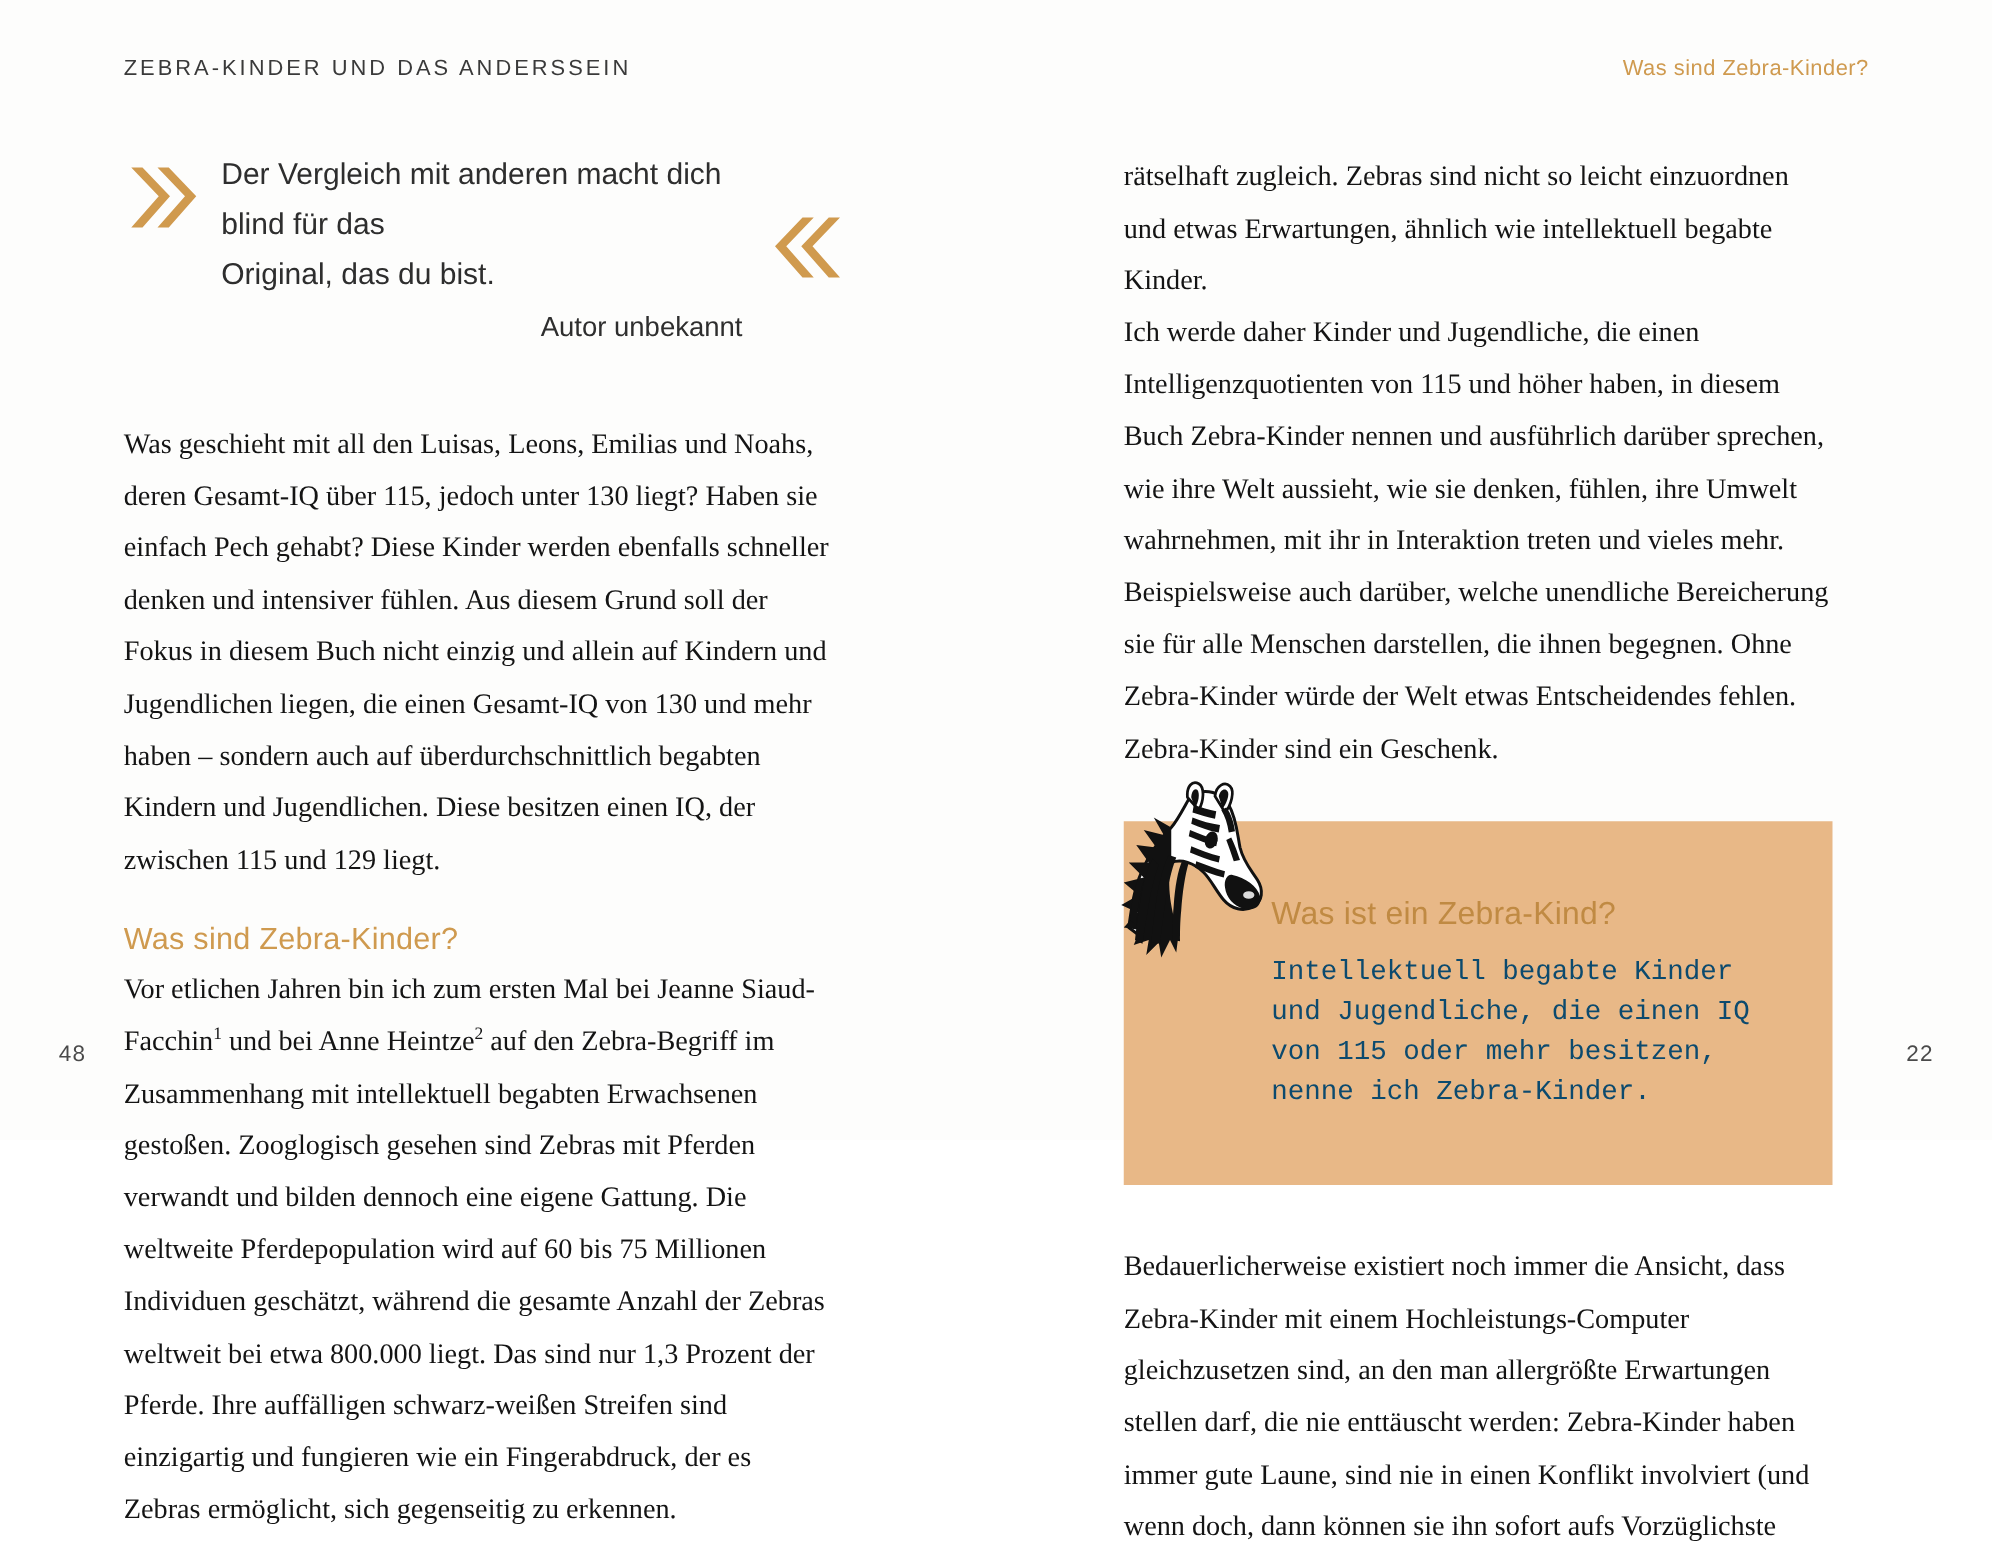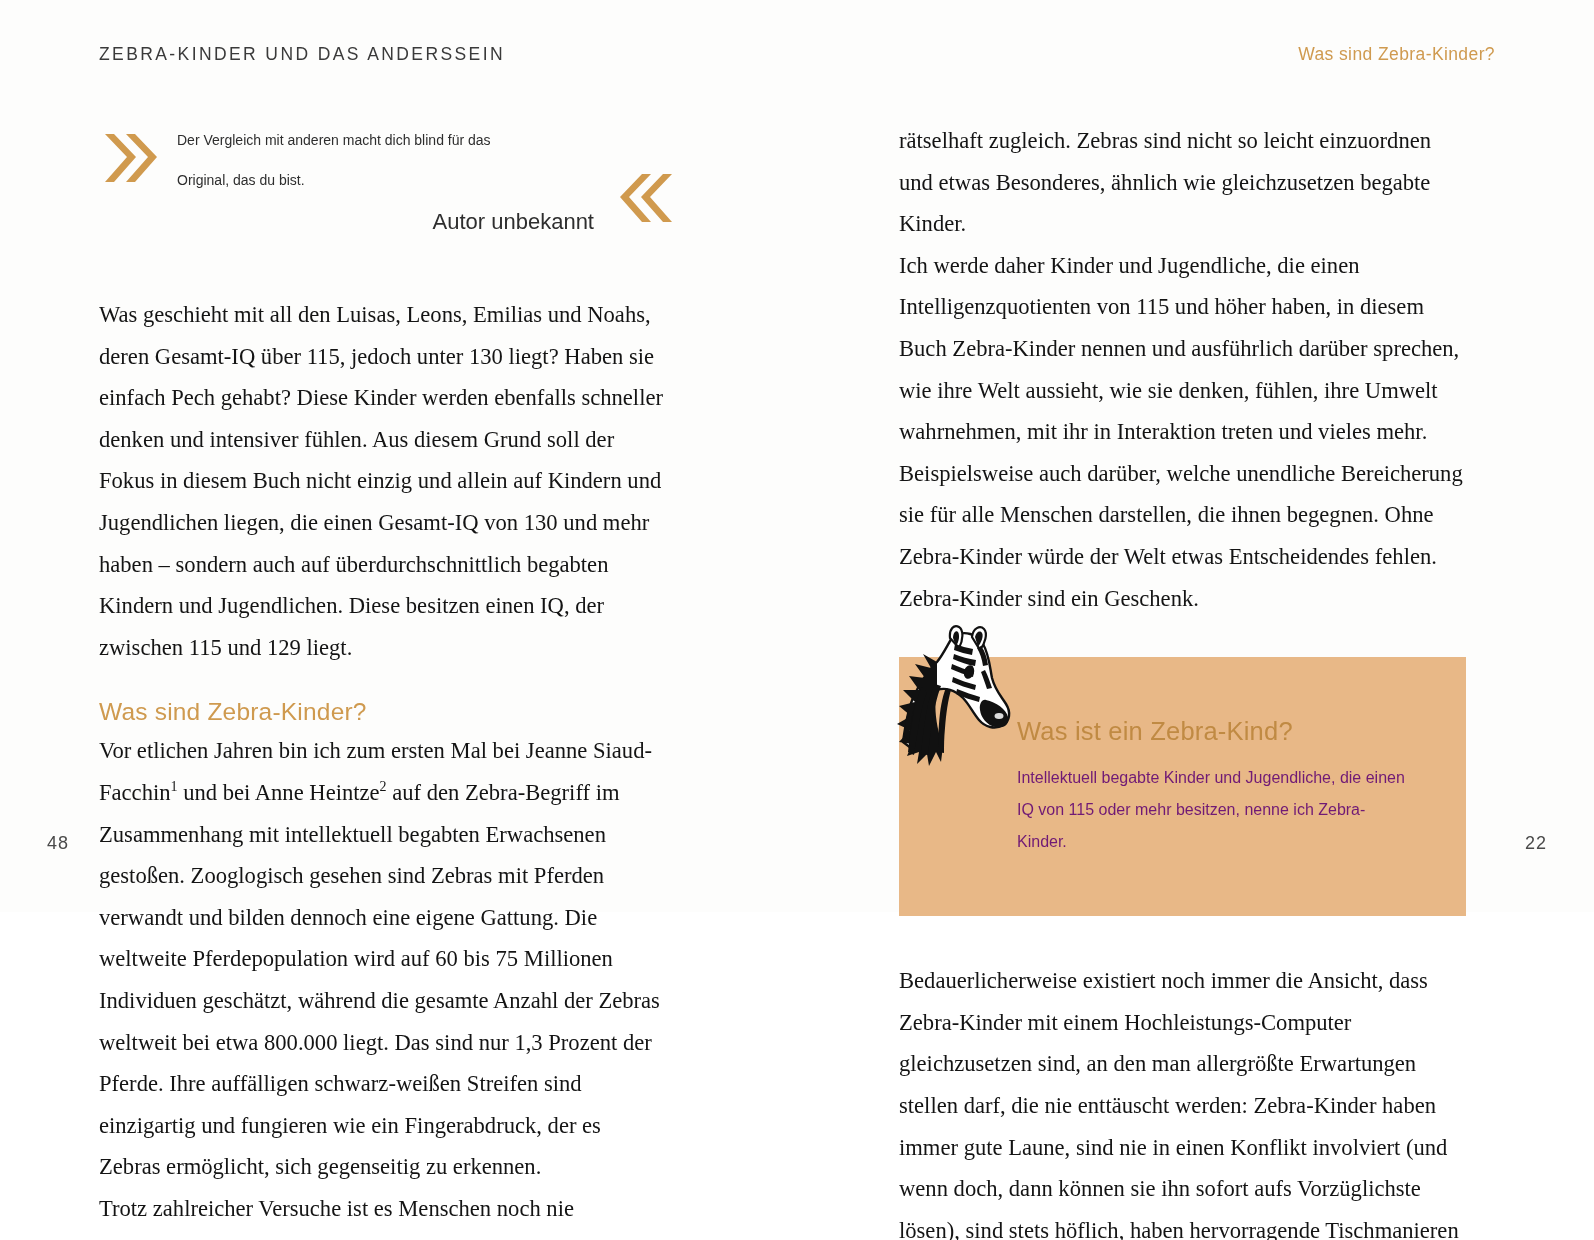--- a/index.html
+++ b/index.html
@@ -82,21 +82,21 @@
     position: absolute;
     right: -10px;
     top: 48px;
     width: 62px;
     height: 62px;
   }
   .pullquote-text {
     margin-left: 78px;
     margin-right: 72px;
     font-family: "Liberation Sans", sans-serif;
-    font-size: 14px;
+    font-size: 24px;
     line-height: 40px;
     color: #2e2e2e;
   }
   .pullquote-attrib {
     margin-left: 78px;
     margin-right: 72px;
     text-align: right;
     font-family: "Liberation Sans", sans-serif;
     font-size: 22px;
     line-height: 40px;
@@ -145,24 +145,24 @@
   .callout-title {
     margin: 0 0 16px 0;
     font-family: "Liberation Sans", sans-serif;
     font-size: 25.5px;
     font-weight: 400;
     color: #c08a43;
     letter-spacing: 0.2px;
   }
   .callout-body {
     margin: 0;
-    font-family: Liberation Sans, sans-serif;
-    font-size: 16px;
+    font-family: Liberation Mono, monospace;
+    font-size: 22px;
     line-height: 32px;
-    color: #701a75;
+    color: #0c4a6e;
   }
   .zebra-illustration {
     position: absolute;
     left: -6px;
     top: -33px;
     width: 128px;
     height: 146px;
     pointer-events: none;
   }
 </style>
@@ -198,21 +198,21 @@
 
     <h2 class="section-heading">Was sind Zebra-Kinder?</h2>
 
     <p class="body"><span>Vor etlichen Jahren bin ich zum ersten Mal bei Jeanne Siaud-Facchin</span><sup>1</sup><span> und bei Anne Heintze</span><sup>2</sup><span> auf den Zebra-Begriff im Zusammenhang mit intellektuell begabten Erwachsenen gestoßen. Zooglogisch gesehen sind Zebras mit Pferden verwandt und bilden dennoch eine eigene Gattung. Die weltweite Pferdepopulation wird auf 60 bis 75 Millionen Individuen geschätzt, während die gesamte Anzahl der Zebras weltweit bei etwa 800.000 liegt. Das sind nur 1,3 Prozent der Pferde. Ihre auffälligen schwarz-weißen Streifen sind einzigartig und fungieren wie ein Fingerabdruck, der es Zebras ermöglicht, sich gegenseitig zu erkennen.</span></p>
 
     <p class="body">Trotz zahlreicher Versuche ist es Menschen noch nie gelungen, Zebras dauerhaft zu zähmen. Lange Zeit war auch unklar, wozu die Streifen dienen. Frühere Theorien zur Tarnung oder Abwehr von lästigen Insekten konnten wissenschaftlich nicht bestätigt werden. Neueste Forschungen deuten darauf hin, dass die Streifen zur Thermoregulation beitragen. Das Ganze klingt faszinierend und</p>
   </div>
 
   <div class="col col-right">
 
-    <p class="body">rätselhaft zugleich. Zebras sind nicht so leicht einzuordnen und etwas Besonderes, ähnlich wie gleichzusetzen begabte Kinder.</p>
+    <p class="body">rätselhaft zugleich. Zebras sind nicht so leicht einzuordnen und etwas Erwartungen, ähnlich wie intellektuell begabte Kinder.</p>
     <p class="body">Ich werde daher Kinder und Jugendliche, die einen Intelligenzquotienten von 115 und höher haben, in diesem Buch Zebra-Kinder nennen und ausführlich darüber sprechen, wie ihre Welt aussieht, wie sie denken, fühlen, ihre Umwelt wahrnehmen, mit ihr in Interaktion treten und vieles mehr. Beispielsweise auch darüber, welche unendliche Bereicherung sie für alle Menschen darstellen, die ihnen begegnen. Ohne Zebra-Kinder würde der Welt etwas Entscheidendes fehlen. Zebra-Kinder sind ein Geschenk.</p>
 
     <div class="callout-wrap">
       <span class="zebra-illustration">
         <svg width="128" height="146" viewBox="0 0 128 146" aria-hidden="true">
 
           <path d="M60 12 C72 6 84 10 90 20 C96 30 97 44 99 54
                    C102 66 108 72 113 80 C118 88 117 97 110 101
                    C102 106 92 103 86 96 C80 89 76 80 70 74
                    C62 66 52 63 44 66 C36 69 30 78 26 90

